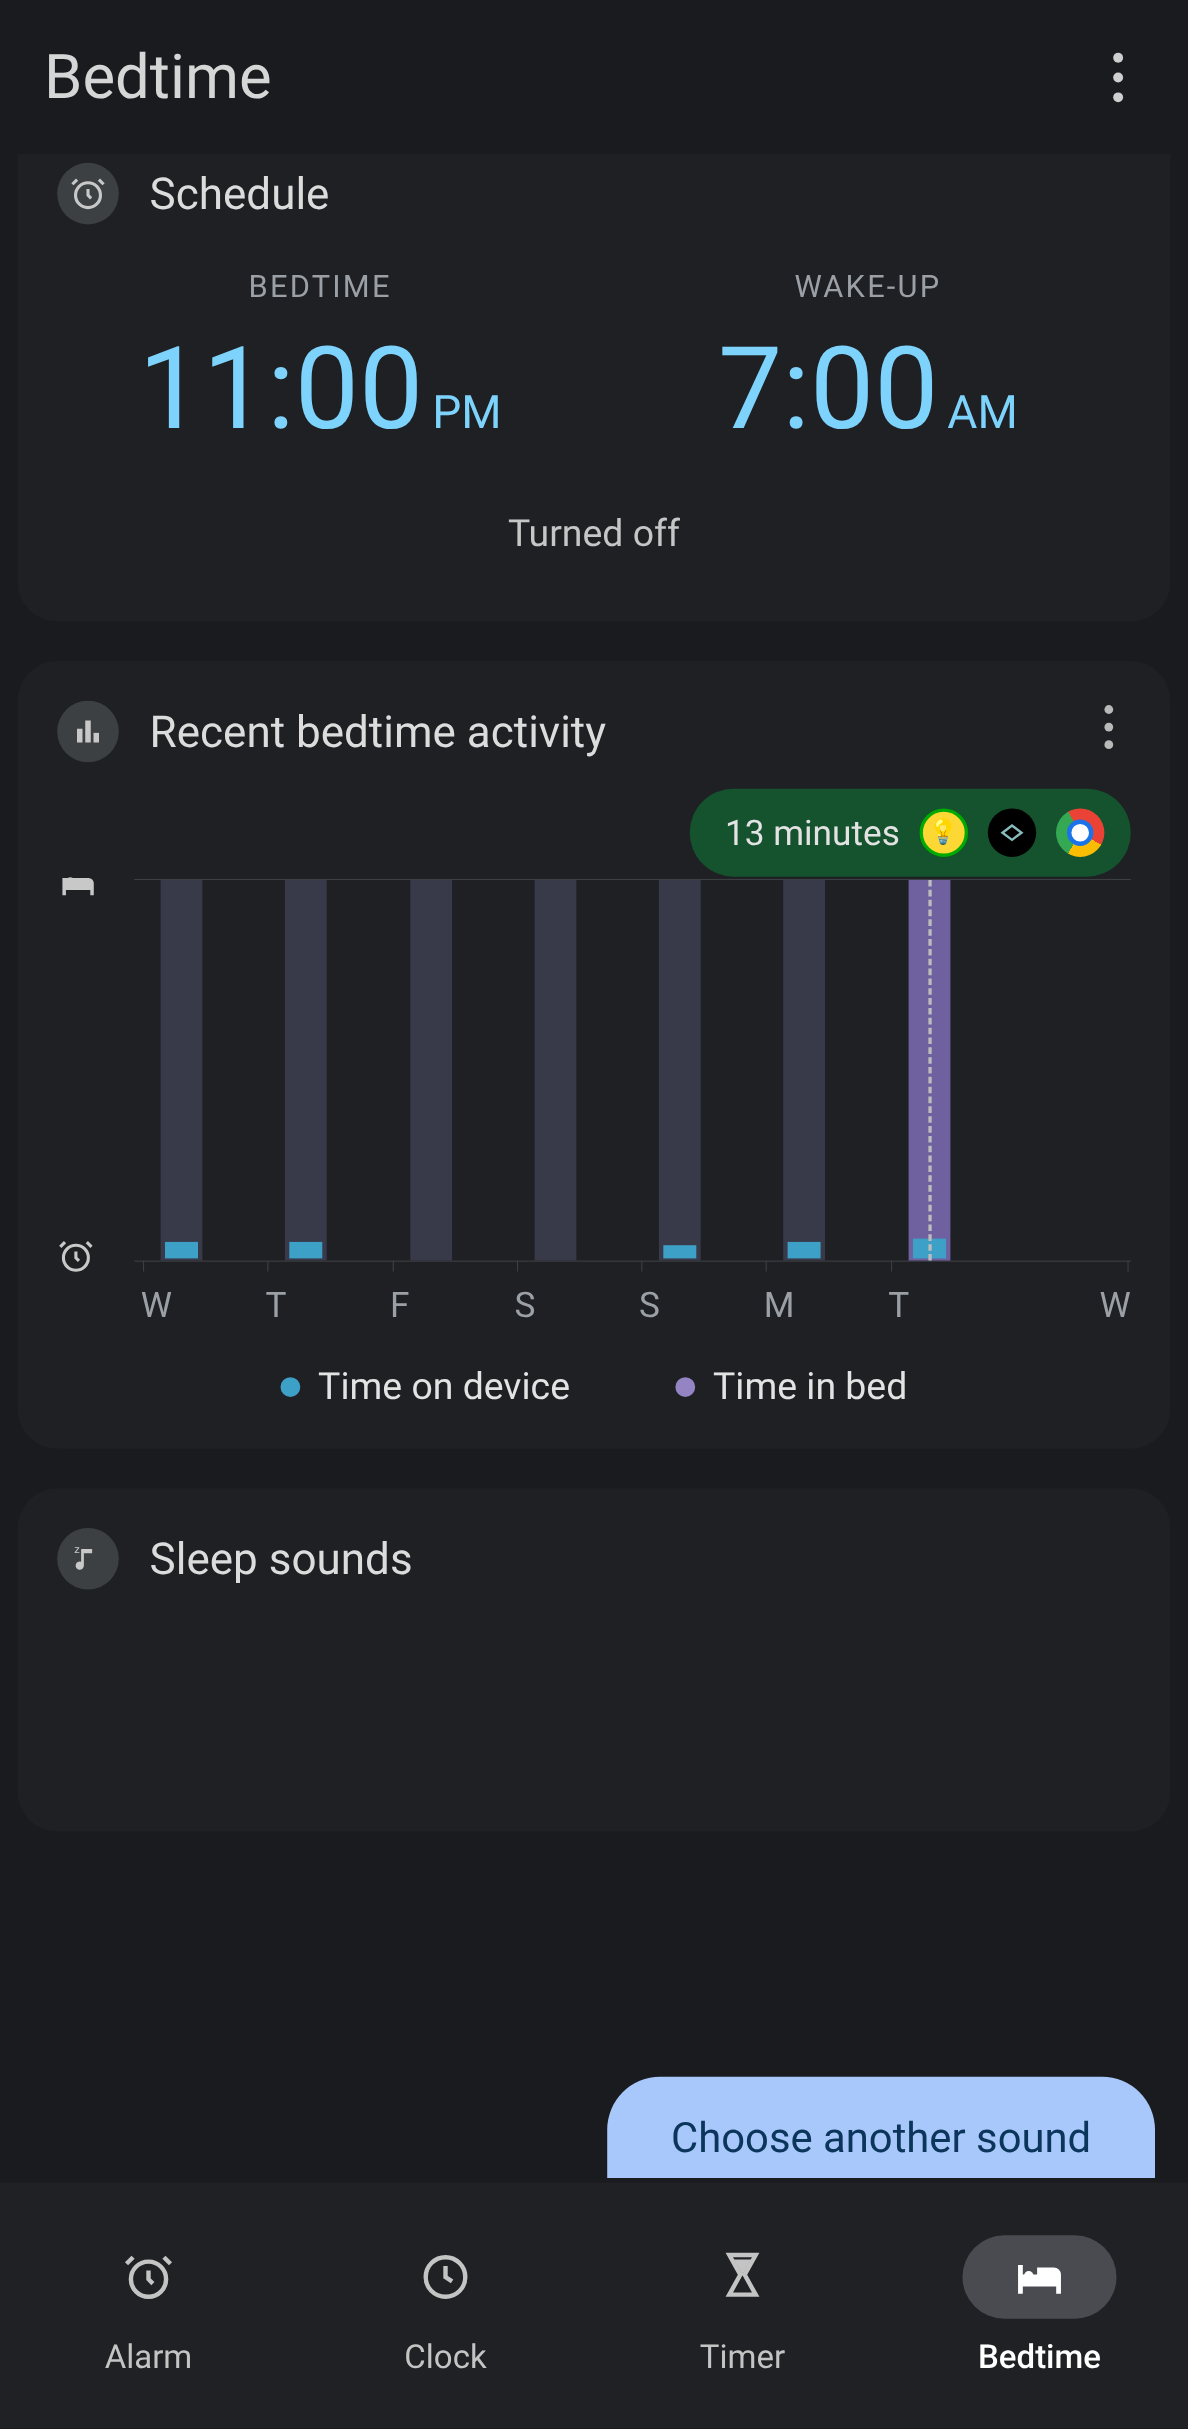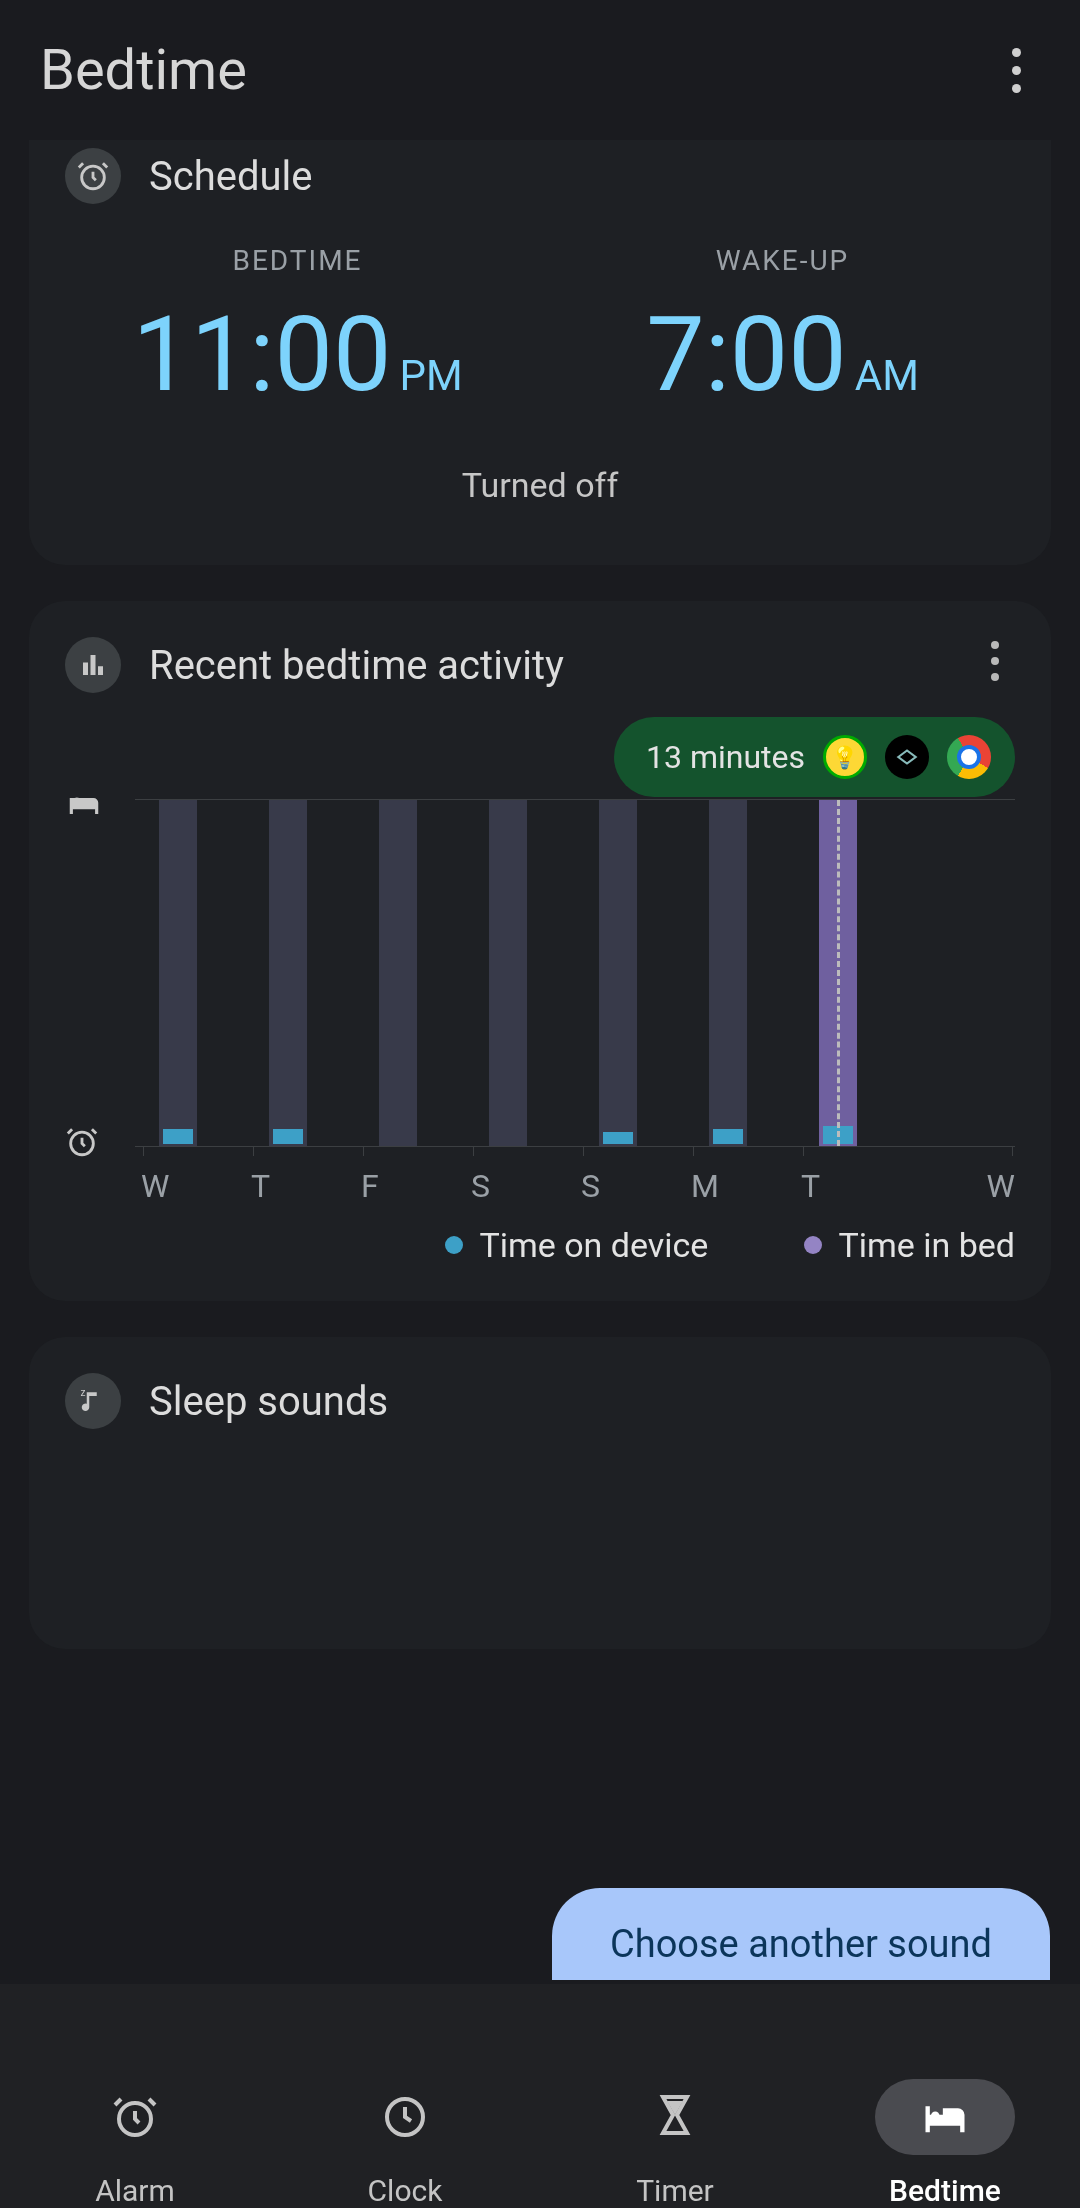--- a/index.html
+++ b/index.html
@@ -21,21 +21,21 @@
   }
   .header-menu {
     width: 48px; height: 48px;
     display: flex; flex-direction: column; justify-content: center; align-items: center; gap: 9px;
     cursor: pointer;
   }
   .header-menu span { width: 9px; height: 9px; border-radius: 50%; background: #cfcfcf; }
 
   
   .content {
-    padding: 0 29px;
+    padding: 0 16px;
     height: calc(2208px - 140px - 224px);
     overflow: hidden;
   }
 
   .card {
     background: #1e2024;
     border-radius: 36px;
     padding: 36px;
     margin-bottom: 36px;
     position: relative;
@@ -163,22 +163,22 @@
   }
   .xlabels {
     display:flex;
     margin-left: 70px;
     margin-top: 14px;
   }
   .xlabels span { flex:1; font-size: 32px; color:#9aa0a6; padding-left: 6px;}
   .xlabels span:last-child{ text-align:right; padding-right:0;}
 
   .legend {
-    display:flex; justify-content:flex-end; gap: 96px;
-    margin-top: 20px;
+    display:flex; justify-content:center; gap: 96px;
+    margin-top: 36px;
     font-size: 34px;
     color:#e3e3e3;
   }
   .legend-item { display:flex; align-items:center; gap:16px;}
   .dot { width:18px; height:18px; border-radius:50%; }
   .dot.blue{ background:#3da0c7;}
   .dot.purple{ background:#9484c4;}
 
   
   .sound-row {
@@ -213,21 +213,21 @@
   
   .bottom-nav {
     position:absolute;
     bottom:0; left:0; right:0;
     height: 224px;
     background:#202124;
     display:flex;
   }
   .nav-item {
     flex:1;
-    display:flex; flex-direction:column; align-items:center; justify-content:flex-end;
+    display:flex; flex-direction:column; align-items:center; justify-content:center;
     color:#c4c4c4;
     gap: 18px;
   }
   .nav-item.active { color:#ffffff; font-weight:500;}
   .nav-icon {
     width: 140px; height: 76px;
     display:flex; align-items:center; justify-content:center;
     border-radius: 40px;
   }
   .nav-item.active .nav-icon { background:#4a4b50; }

